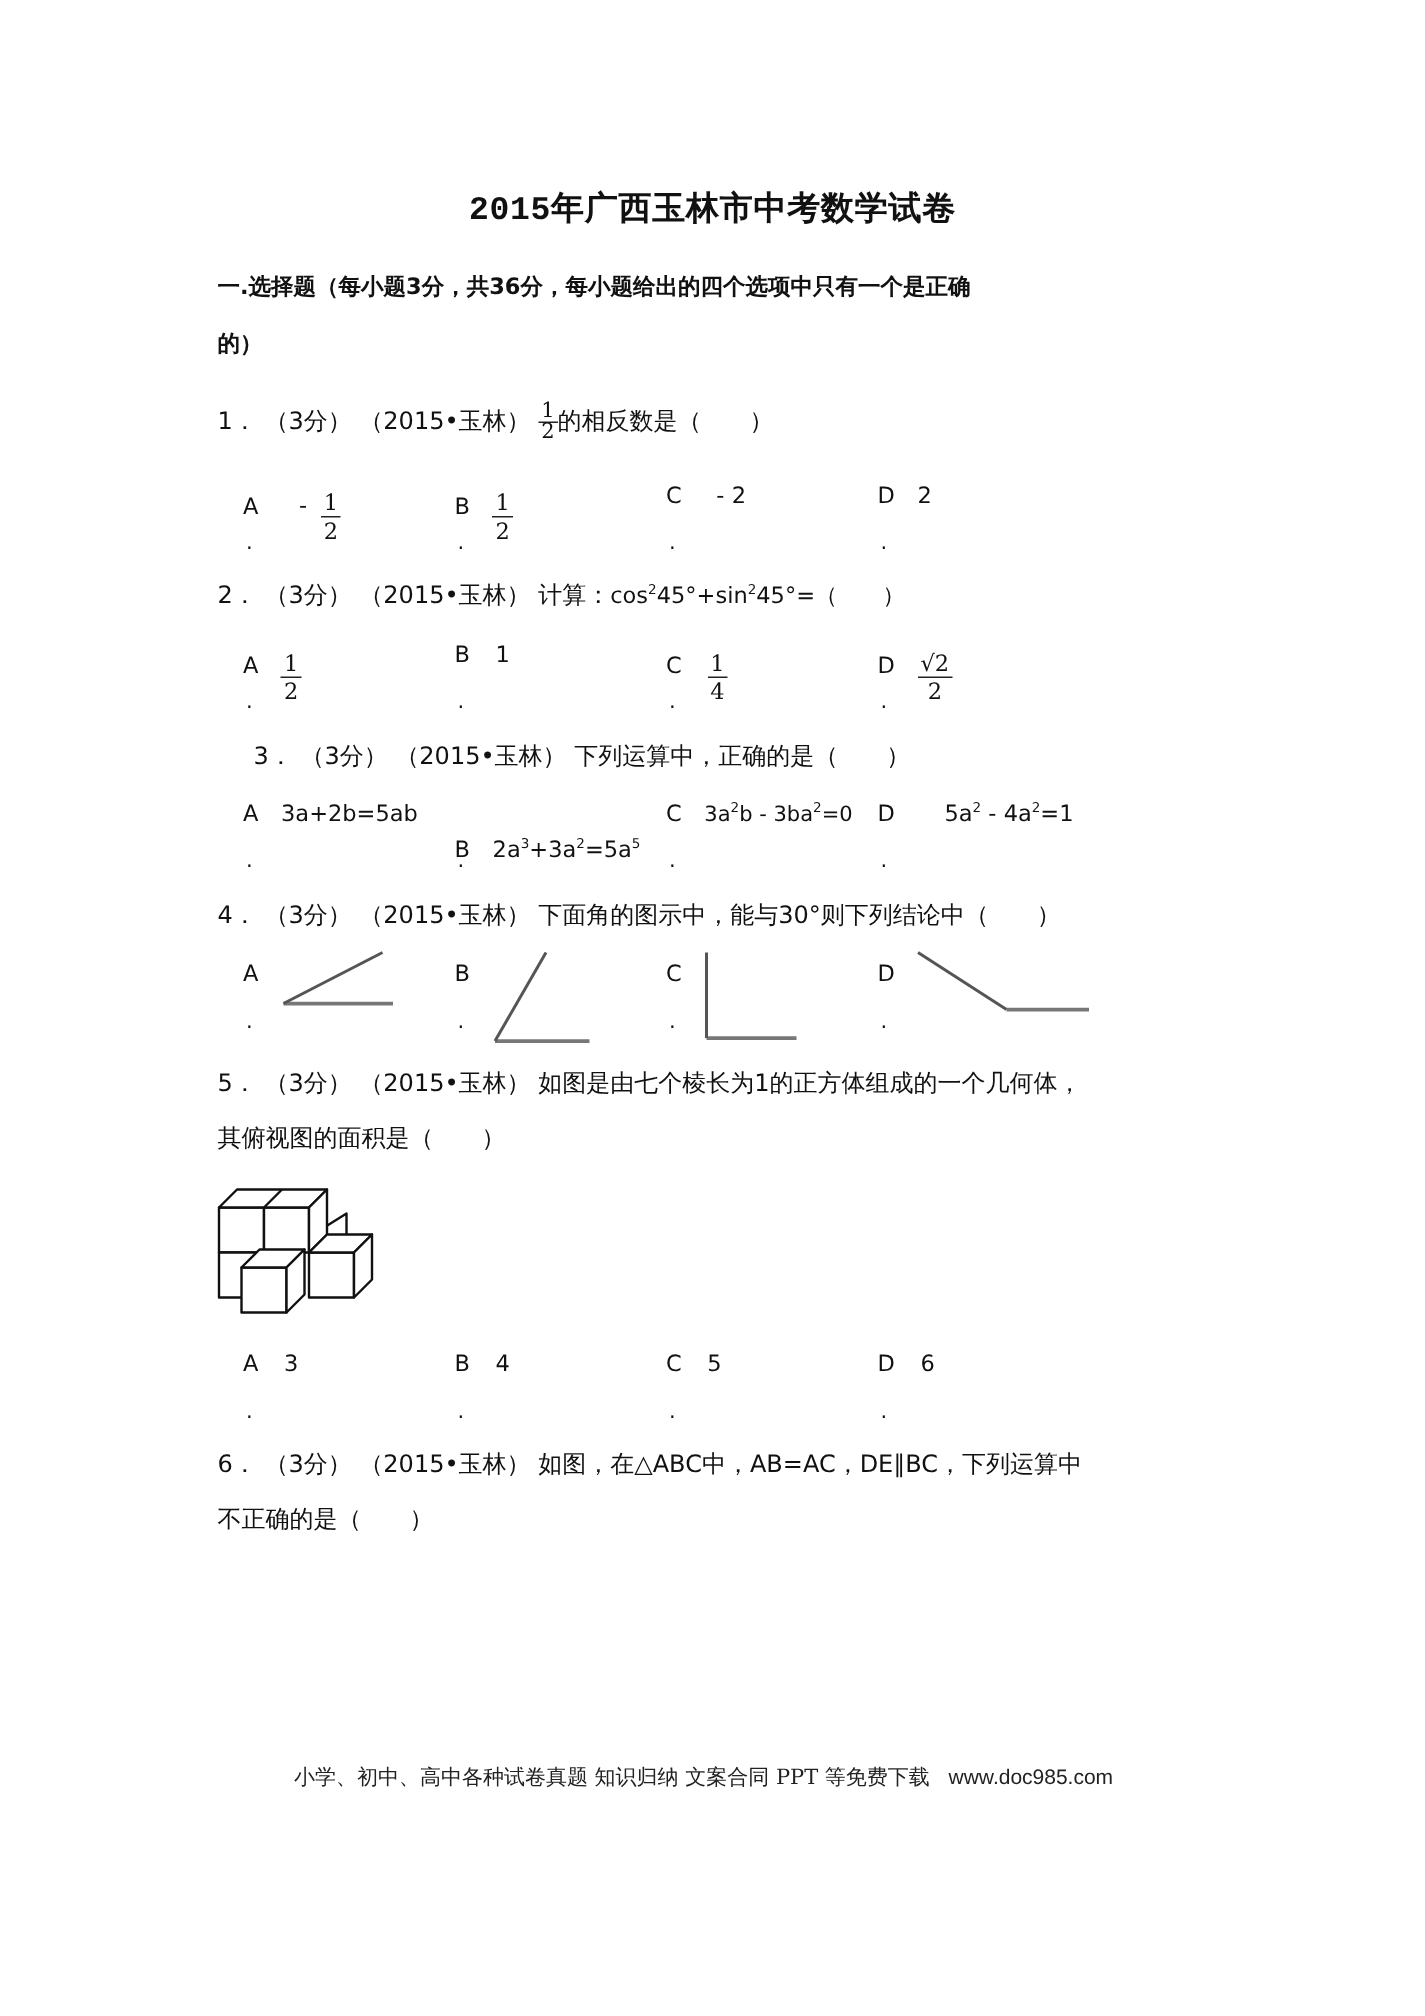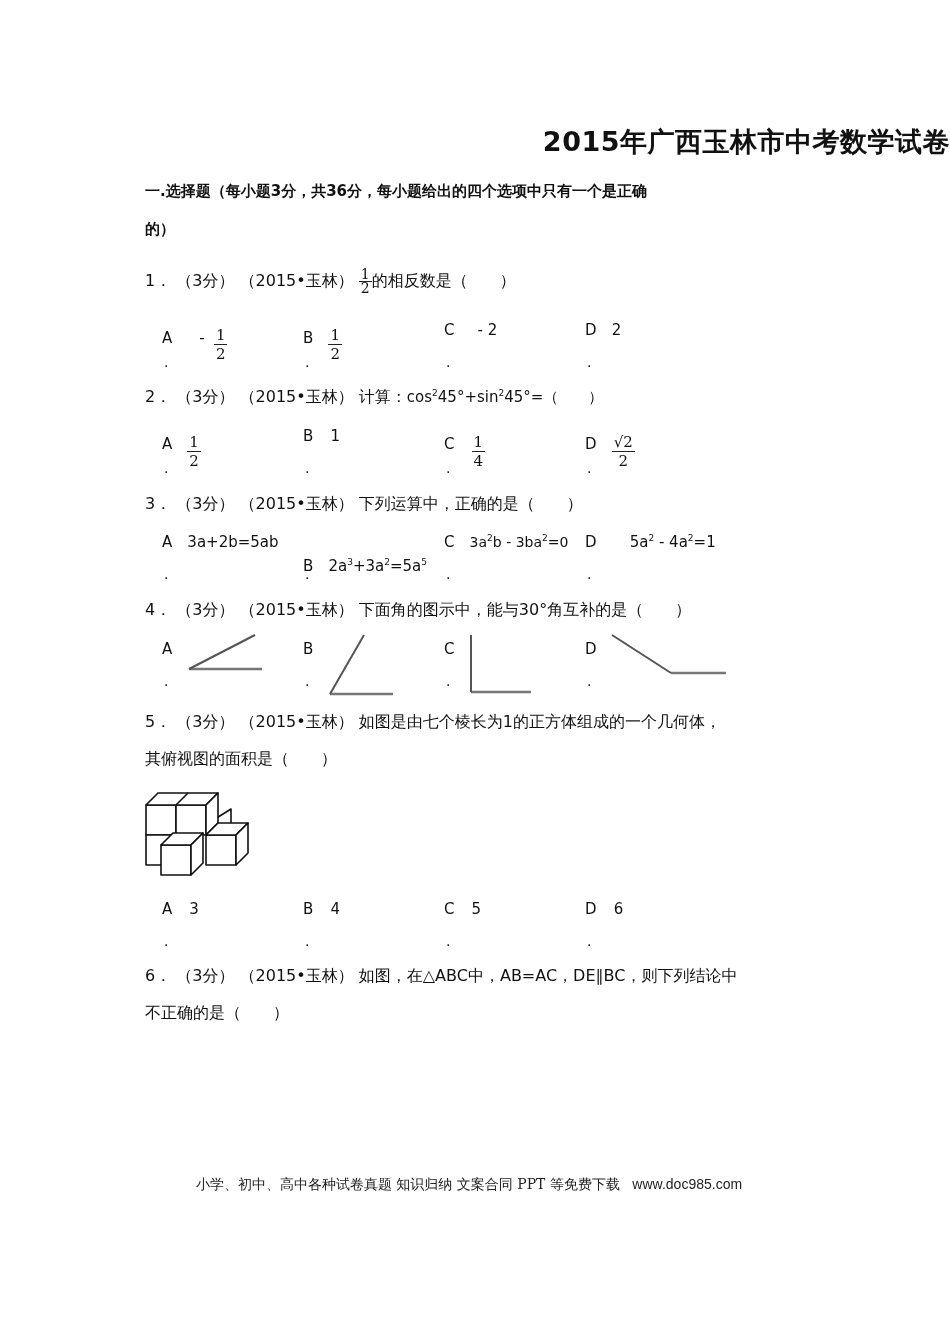--- a/index.html
+++ b/index.html
@@ -5,22 +5,22 @@
   * { margin: 0; padding: 0; box-sizing: border-box; }
   html, body { width: 950px; height: 1344px; background: #ffffff; }
   body {
     position: relative;
     font-family: "DejaVu Sans", "Liberation Sans", sans-serif;
     color: #111111;
     overflow: hidden;
   }
   .abs { position: absolute; white-space: nowrap; }
   .title {
-    left: 0; width: 950px; top: 124px; text-align: right;
-    font-size: 27px; font-weight: bold; letter-spacing: 0.5px;
+    left: 0; width: 950px; top: 124px; text-align: center;
+    font-size: 22px; font-weight: bold; letter-spacing: 0.5px; font-family: Liberation Mono, monospace;
   }
   .section {
     left: 145px; font-size: 15px; font-weight: bold;
   }
   .qline { left: 145px; font-size: 16px; }
   .opt-letter { font-size: 15px; }
   .opt-val { font-size: 15px; }
   .dot { font-size: 14px; }
   .frac {
     display: inline-flex; flex-direction: column; align-items: center;
@@ -119,21 +119,21 @@
       <span class="num">√2</span>
       <span class="den">2</span>
     </span>
   </div>
   <span class="abs dot" style="left:164px; top:460px;">.</span>
   <span class="abs dot" style="left:305px; top:460px;">.</span>
   <span class="abs dot" style="left:446px; top:460px;">.</span>
   <span class="abs dot" style="left:587px; top:460px;">.</span>
 </div>
 
-<div class="abs qline" style="top:494px;">
+<div class="abs qline" style="top:494px;margin-left:24px;">
   <span>3．</span>
   <span>（3分）</span>
   <span>（2015•玉林）</span>
   <span>下列运算中，正确的是（　　）</span>
 </div>
 <div>
   <div class="abs" style="left:162px; top:532px;">
     <span class="opt-letter">A</span>
     <span class="opt-val" style="margin-left:10px;">3a+2b=5ab</span>
   </div>
@@ -152,21 +152,21 @@
   <span class="abs dot" style="left:164px; top:566px;">.</span>
   <span class="abs dot" style="left:305px; top:566px;">.</span>
   <span class="abs dot" style="left:446px; top:566px;">.</span>
   <span class="abs dot" style="left:587px; top:566px;">.</span>
 </div>
 
 <div class="abs qline" style="top:600px;">
   <span>4．</span>
   <span>（3分）</span>
   <span>（2015•玉林）</span>
-  <span>下面角的图示中，能与30°角互补的是（　　）</span>
+  <span>下面角的图示中，能与30°则下列结论中（　　）</span>
 </div>
 <div>
   <div class="abs" style="left:162px; top:639px;">
     <span class="opt-letter">A</span>
   </div>
   <div class="abs" style="left:303px; top:639px;">
     <span class="opt-letter">B</span>
   </div>
   <div class="abs" style="left:444px; top:639px;">
     <span class="opt-letter">C</span>
@@ -256,20 +256,20 @@
   <span class="abs dot" style="left:164px; top:933px;">.</span>
   <span class="abs dot" style="left:305px; top:933px;">.</span>
   <span class="abs dot" style="left:446px; top:933px;">.</span>
   <span class="abs dot" style="left:587px; top:933px;">.</span>
 </div>
 
 <div class="abs qline" style="top:966px;">
   <span>6．</span>
   <span>（3分）</span>
   <span>（2015•玉林）</span>
-  <span>如图，在△ABC中，AB=AC，DE∥BC，则下列结论中</span>
+  <span>如图，在△ABC中，AB=AC，DE∥BC，下列运算中</span>
 </div>
 <div class="abs qline" style="top:1003px;text-align:right;">不正确的是（　　）</div>
 
 <div class="abs footer">
   <span>小学、初中、高中各种试卷真题 知识归纳 文案合同 PPT 等免费下载</span>
   <span class="url" style="margin-left:8px;">www.doc985.com</span>
 </div>
 
 </body></html>

